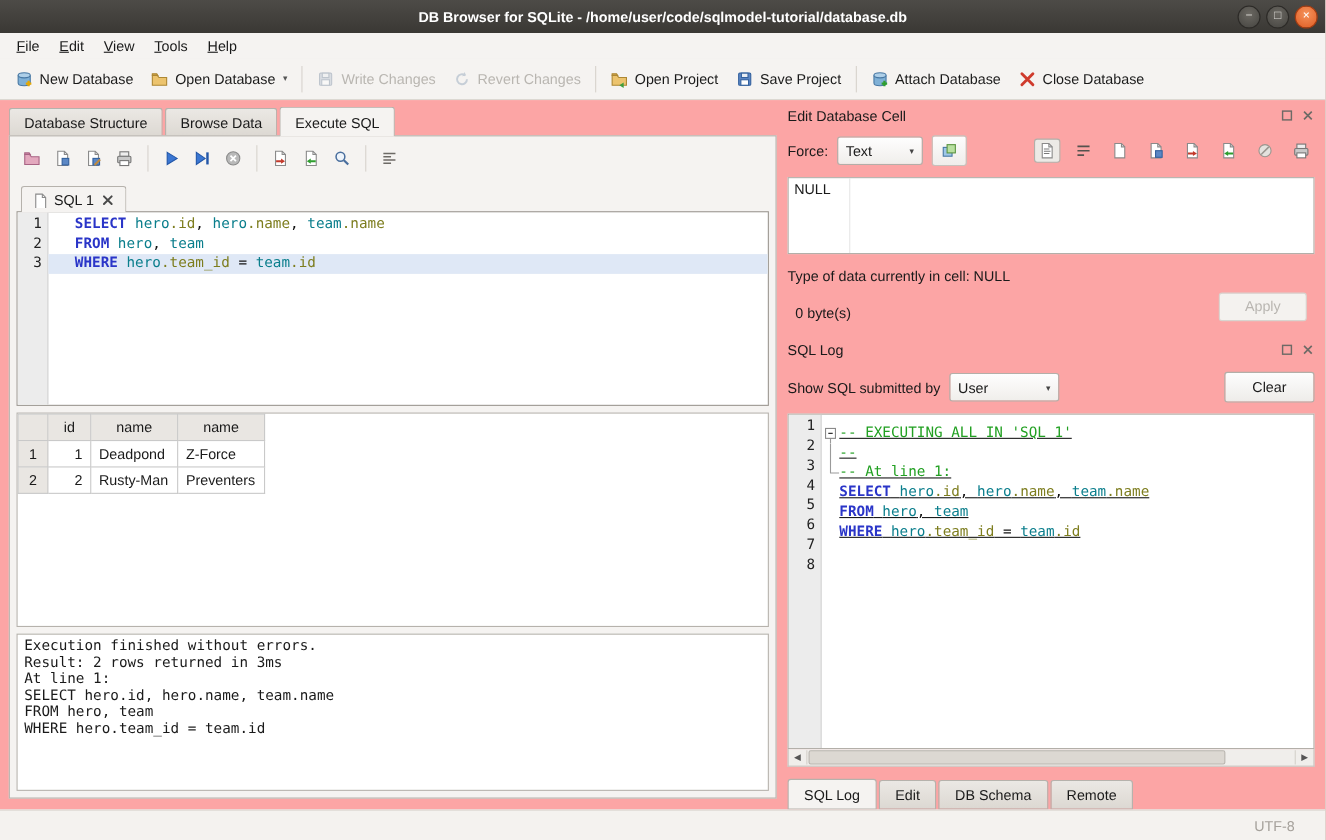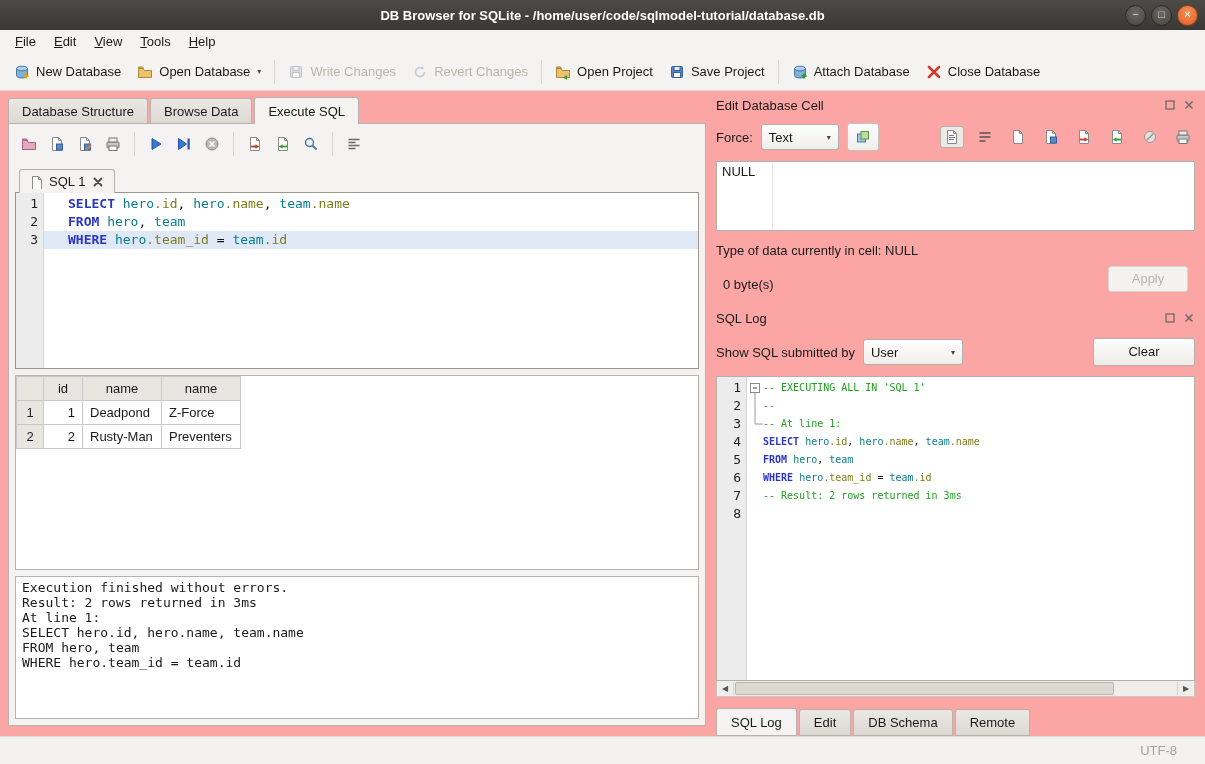--- a/index.html
+++ b/index.html
@@ -78,25 +78,25 @@
   .cell-icons{display:flex;gap:9px;margin-left:auto;align-items:center;}
 
   .cell-editor{height:68px;flex:0 0 auto;border:1px solid #b3afa9;background:#fff;display:flex;}
   .cell-gutter{width:56px;border-right:1px solid #e6e6e6;padding:2px 5px;box-sizing:border-box;}
   .type-row{margin:12px 0 0;flex:0 0 auto;}
   .size-apply{display:flex;align-items:flex-end;margin:8px 7px 0;flex:0 0 auto;}
   .apply-btn{margin-left:auto;width:80px;height:26px;border:1px solid #d8d4cf;background:#f4f2ef;color:#b9b6b1;text-align:center;line-height:24px;border-radius:3px;box-sizing:border-box;}
 
   .sqllog-header{margin-top:16px;}
   .filter-row{display:flex;align-items:center;gap:8px;margin:10px 0;flex:0 0 auto;}
-  .clear-btn{margin-left:auto;width:102px;height:28px;border:1px solid #b3afa9;background:linear-gradient(#fdfdfd,#eeece9);border-radius:3px;text-align:center;line-height:26px;box-sizing:border-box;}
+  .clear-btn{margin-left:auto;width:82px;height:28px;border:1px solid #b3afa9;background:linear-gradient(#fdfdfd,#eeece9);border-radius:3px;text-align:center;line-height:26px;box-sizing:border-box;}
 
   .log-view{flex:1;border:1px solid #b3afa9;background:#fff;display:flex;overflow:hidden;min-height:0;}
   .log-gutter{width:30px;}
-  .log-code{flex:1;font-family:"DejaVu Sans Mono",monospace;font-size:10px;padding-top:2px;min-width:0;}
+  .log-code{flex:1;font-family:"DejaVu Sans Mono",monospace;font-size:13px;padding-top:8px;min-width:0;text-decoration:underline;}
   .lline{height:18px;line-height:18px;display:flex;align-items:stretch;}
   .fold{width:16px;flex:0 0 auto;}
   .ltext{white-space:pre;}
 
   .hscroll{height:15px;flex:0 0 auto;border:1px solid #c8c4be;border-top:none;background:#f0eeeb;display:flex;align-items:center;}
   .hs-arrow{width:16px;flex:0 0 auto;text-align:center;font-size:8px;color:#555;line-height:13px;}
   .hs-arrow.left{border-right:1px solid #d5d1cb;}
   .hs-arrow.right{border-left:1px solid #d5d1cb;}
   .hs-thumb{width:calc(100% - 100px);height:11px;background:#dcd8d2;border:1px solid #b9b5af;border-radius:2px;margin-left:1px;}
   .hs-space{flex:1;}
@@ -567,21 +567,20 @@
             <div class="lline">
               <span class="fold"></span>
               <span class="ltext"><span class="tok-kw">FROM</span><span class="tok-pl"> </span><span class="tok-tbl">hero</span><span class="tok-pl">, </span><span class="tok-tbl">team</span></span>
             </div>
             <div class="lline">
               <span class="fold"></span>
               <span class="ltext"><span class="tok-kw">WHERE</span><span class="tok-pl"> </span><span class="tok-tbl">hero</span><span class="tok-fld">.team_id</span><span class="tok-pl"> = </span><span class="tok-tbl">team</span><span class="tok-fld">.id</span></span>
             </div>
             <div class="lline">
               <span class="fold"></span>
-              <span class="ltext"><span class="tok-cm">-- Result: 2 rows returned in 3ms</span></span>
             </div>
             <div class="lline">
               <span class="fold"></span>
               <span class="ltext"></span>
             </div>
           </div>
       </div>
 
       <div class="hscroll">
         <span class="hs-arrow left">◀</span>

